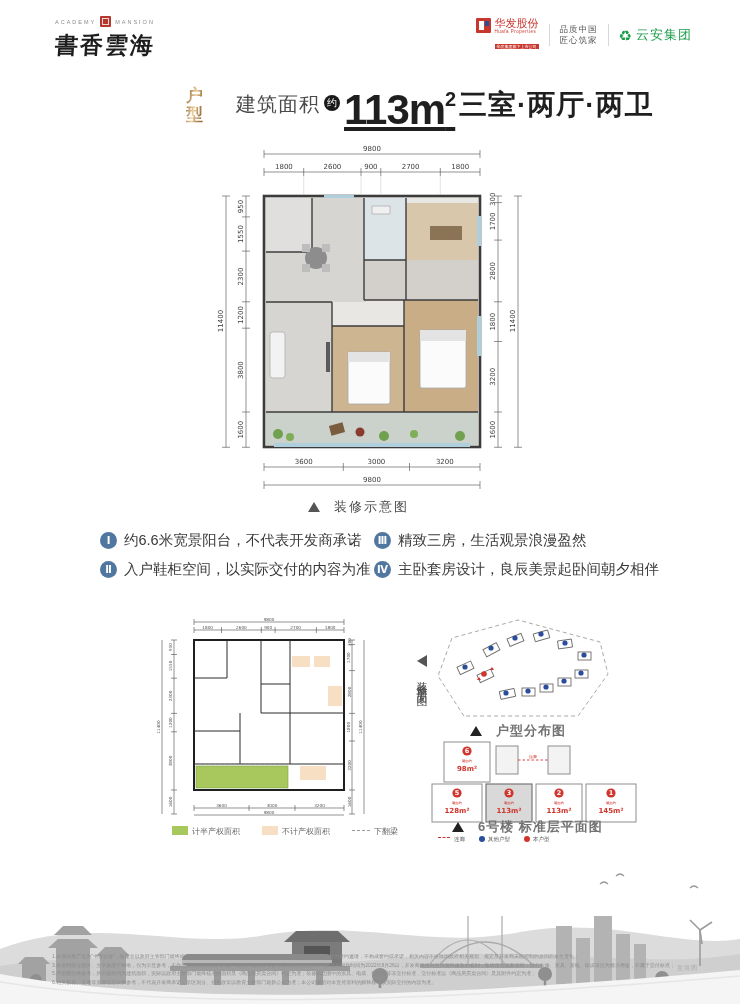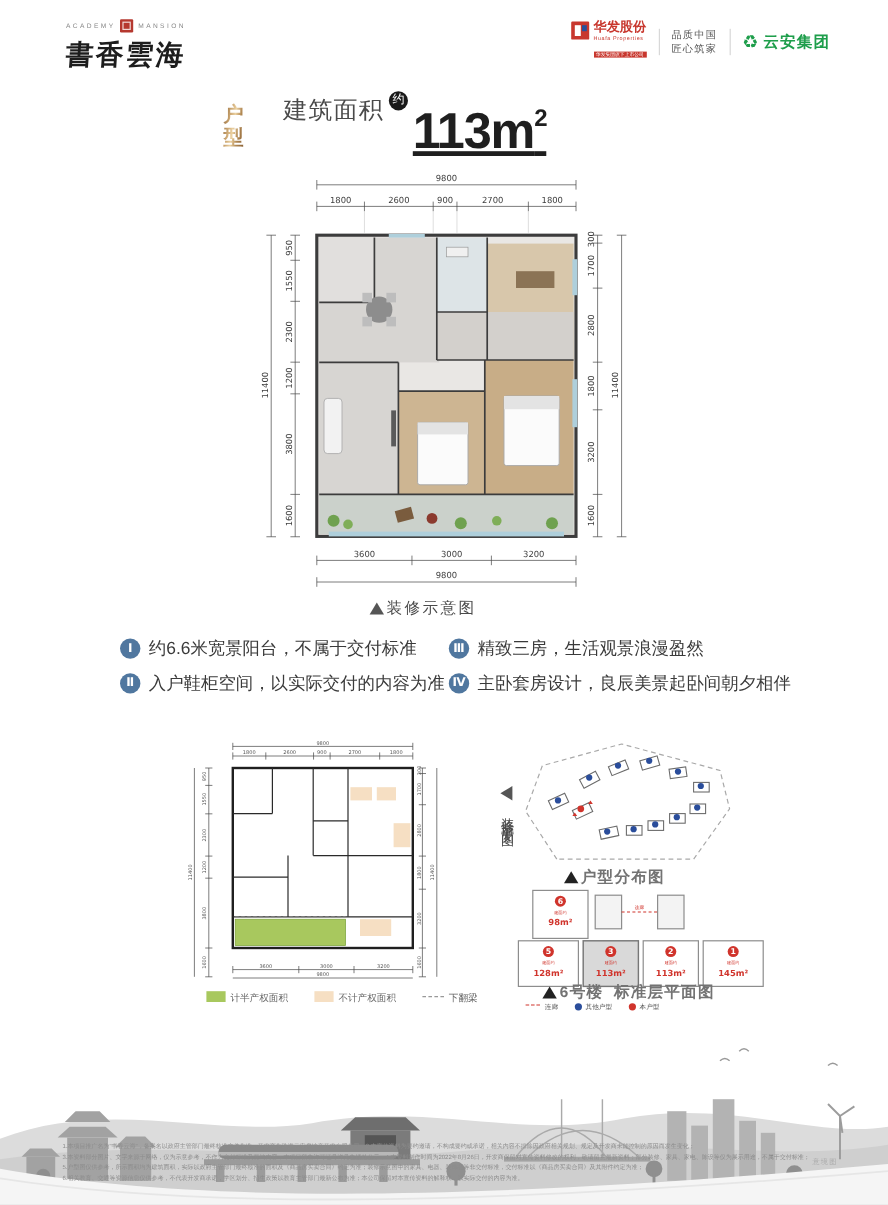--- a/index.html
+++ b/index.html
@@ -9,51 +9,51 @@
   .logo-block{position:absolute;left:55px;top:16px;width:130px;}
   .logo-eyebrow{display:flex;align-items:center;gap:4px;font-size:5.5px;letter-spacing:2px;color:#8a8a8a;}
   .seal{width:11px;height:11px;background:#b5382f;border-radius:1px;display:inline-block;position:relative;}
   .seal:after{content:"";position:absolute;inset:2px;border:1px solid rgba(255,255,255,.8);}
   .logo-cn{font-family:"DejaVu Serif","Liberation Serif",serif;font-weight:bold;font-size:23px;color:#1d1d1d;margin-top:3px;letter-spacing:2px;transform:skewX(-4deg);}
   .copartners{position:absolute;right:48px;top:18px;display:flex;align-items:center;gap:10px;}
   .hf{display:flex;align-items:flex-start;gap:4px;}
   .hf-mark{width:15px;height:15px;background:#c8372e;position:relative;border-radius:1px;}
   .hf-mark:after{content:"";position:absolute;left:3px;top:3px;width:5px;height:9px;background:#fff;}
   .hf-mark:before{content:"";position:absolute;right:2px;top:3px;width:4px;height:5px;background:#27509b;}
-  .hf-name{font-size:11px;font-weight:bold;color:#c8372e;line-height:11px;}
+  .hf-name{font-size:11px;font-weight:normal;color:#c8372e;line-height:11px;}
   .hf-sub{font-size:4.5px;color:#c8372e;letter-spacing:.5px;}
   .hf-tag{font-size:4px;color:#fff;background:#c8372e;padding:0 2px;margin-top:1px;display:inline-block;}
   .vdiv{width:1px;height:22px;background:#d8d8d8;}
   .slogan{font-size:8.5px;color:#555;line-height:11px;letter-spacing:1px;}
   .ya{display:flex;align-items:center;gap:4px;}
   .ya-mark{font-size:15px;color:#1e9e4b;line-height:15px;}
-  .ya-name{font-size:13px;font-weight:bold;color:#1e9e4b;letter-spacing:1px;}
+  .ya-name{font-size:13px;font-weight:normal;color:#1e9e4b;letter-spacing:1px;}
   
   .grad-text{color:#b98a54;font-weight:800;}
   @supports ((-webkit-background-clip:text) or (background-clip:text)){
     .grad-text{background:linear-gradient(100deg,#8a6134 5%,#caa571 30%,#ecd2a2 48%,#b08752 68%,#8a6134 95%);
       -webkit-background-clip:text;background-clip:text;color:transparent;}
   }
   .c1{position:absolute;left:78px;top:38px;font-size:104px;line-height:100px;letter-spacing:-4px;}
   .c1-suffix{position:absolute;left:186px;top:86px;font-size:17px;font-weight:bold;line-height:19px;width:18px;letter-spacing:0;}
-  .area-row{position:absolute;left:236px;top:78px;display:flex;align-items:flex-start;}
+  .area-row{position:absolute;left:236px;top:78px;display:flex;align-items:center;}
   .area-label{font-size:20px;color:#4a4a4a;letter-spacing:1px;}
   .approx{display:inline-block;width:16px;height:16px;border-radius:50%;background:#1a1a1a;color:#fff;
           font-size:10px;line-height:16px;text-align:center;margin:0 4px;transform:translateY(-2px);}
   .area-val{font-size:42px;font-weight:800;color:#1f1f1f;line-height:42px;letter-spacing:-1px;text-decoration:underline;}
   .area-sup{font-size:20px;font-weight:800;color:#1f1f1f;vertical-align:18px;}
   .rooms{position:absolute;left:459px;top:86px;font-size:28px;font-weight:800;color:#1f1f1f;letter-spacing:1px;}
   
   svg text{font-family:"DejaVu Sans",sans-serif;}
   .dim{font-size:7px;fill:#3d3d3d;text-anchor:middle;}
   .dim2{font-size:4.2px;fill:#555;text-anchor:middle;}
   .dl{stroke:#4a4a4a;stroke-width:.6;}
   .ext{stroke:#b9b9b9;stroke-width:.4;}
   .wall{stroke:#3c3c3c;fill:none;}
-  .caption{position:absolute;font-size:13px;color:#4a4a4a;letter-spacing:2px;display:flex;align-items:center;gap:2px;font-family:Liberation Mono, monospace;}
+  .caption{position:absolute;font-size:13px;color:#4a4a4a;letter-spacing:2px;display:flex;align-items:center;gap:14px;}
   .tri-up{width:0;height:0;border-left:6px solid transparent;border-right:6px solid transparent;border-bottom:10px solid #555;}
   .tri-left{width:0;height:0;border-top:6px solid transparent;border-bottom:6px solid transparent;border-right:10px solid #555;}
   .cap-bold{font-size:13px;font-weight:bold;color:#737373;letter-spacing:1px;}
   
   .feature{position:absolute;display:flex;align-items:center;gap:7px;font-size:14.5px;color:#3a3a3a;}
   .fnum{width:17px;height:17px;border-radius:50%;background:#50779f;color:#fff;font-size:10px;font-weight:bold;
         display:flex;align-items:center;justify-content:center;flex:none;}
   
   .legend{position:absolute;display:flex;gap:22px;font-size:8px;color:#666;align-items:center;}
   .sw{display:inline-block;width:16px;height:9px;margin-right:4px;vertical-align:-1px;}
@@ -104,20 +104,21 @@
 
   <div class="c1-suffix grad-text">
     <div>户</div>
     <div>型</div>
   </div>
   <div class="area-row">
     <span class="area-label">建筑面积</span>
     <span class="approx">约</span>
     <span class="area-val"><span>113m</span><span class="area-sup">2</span></span>
   </div>
+  <div class="rooms">三室·两厅·两卫</div>
 
   <svg width="340" height="362" viewBox="0 0 340 362" style="position:absolute;left:202px;top:138px;">
 
     <line class="dl" x1="62" y1="16" x2="278" y2="16"></line>
       <line class="dl" x1="62" y1="12" x2="62" y2="20"></line>
       <line class="dl" x1="278" y1="12" x2="278" y2="20"></line>
     <text class="dim" x="170" y="13">9800</text>
 
     <line class="dl" x1="62" y1="34" x2="278" y2="34"></line>
     <line class="dl" x1="62" y1="30" x2="62" y2="38"></line>
@@ -246,21 +247,21 @@
     </g>
   </svg>
 
   <div class="caption" style="left:308px;top:498px;">
     <span class="tri-up"></span>
     <span>装修示意图</span>
   </div>
 
   <div class="feature" style="left:100px;top:531px;">
     <span class="fnum">Ⅰ</span>
-    <span>约6.6米宽景阳台，不属于交付标准</span>
+    <span>约6.6米宽景阳台，不代表开发商承诺</span>
   </div>
   <div class="feature" style="left:100px;top:560px;">
     <span class="fnum">Ⅱ</span>
     <span>入户鞋柜空间，以实际交付的内容为准</span>
   </div>
   <div class="feature" style="left:374px;top:531px;">
     <span class="fnum">Ⅲ</span>
     <span>精致三房，生活观景浪漫盈然</span>
   </div>
   <div class="feature" style="left:374px;top:560px;">

